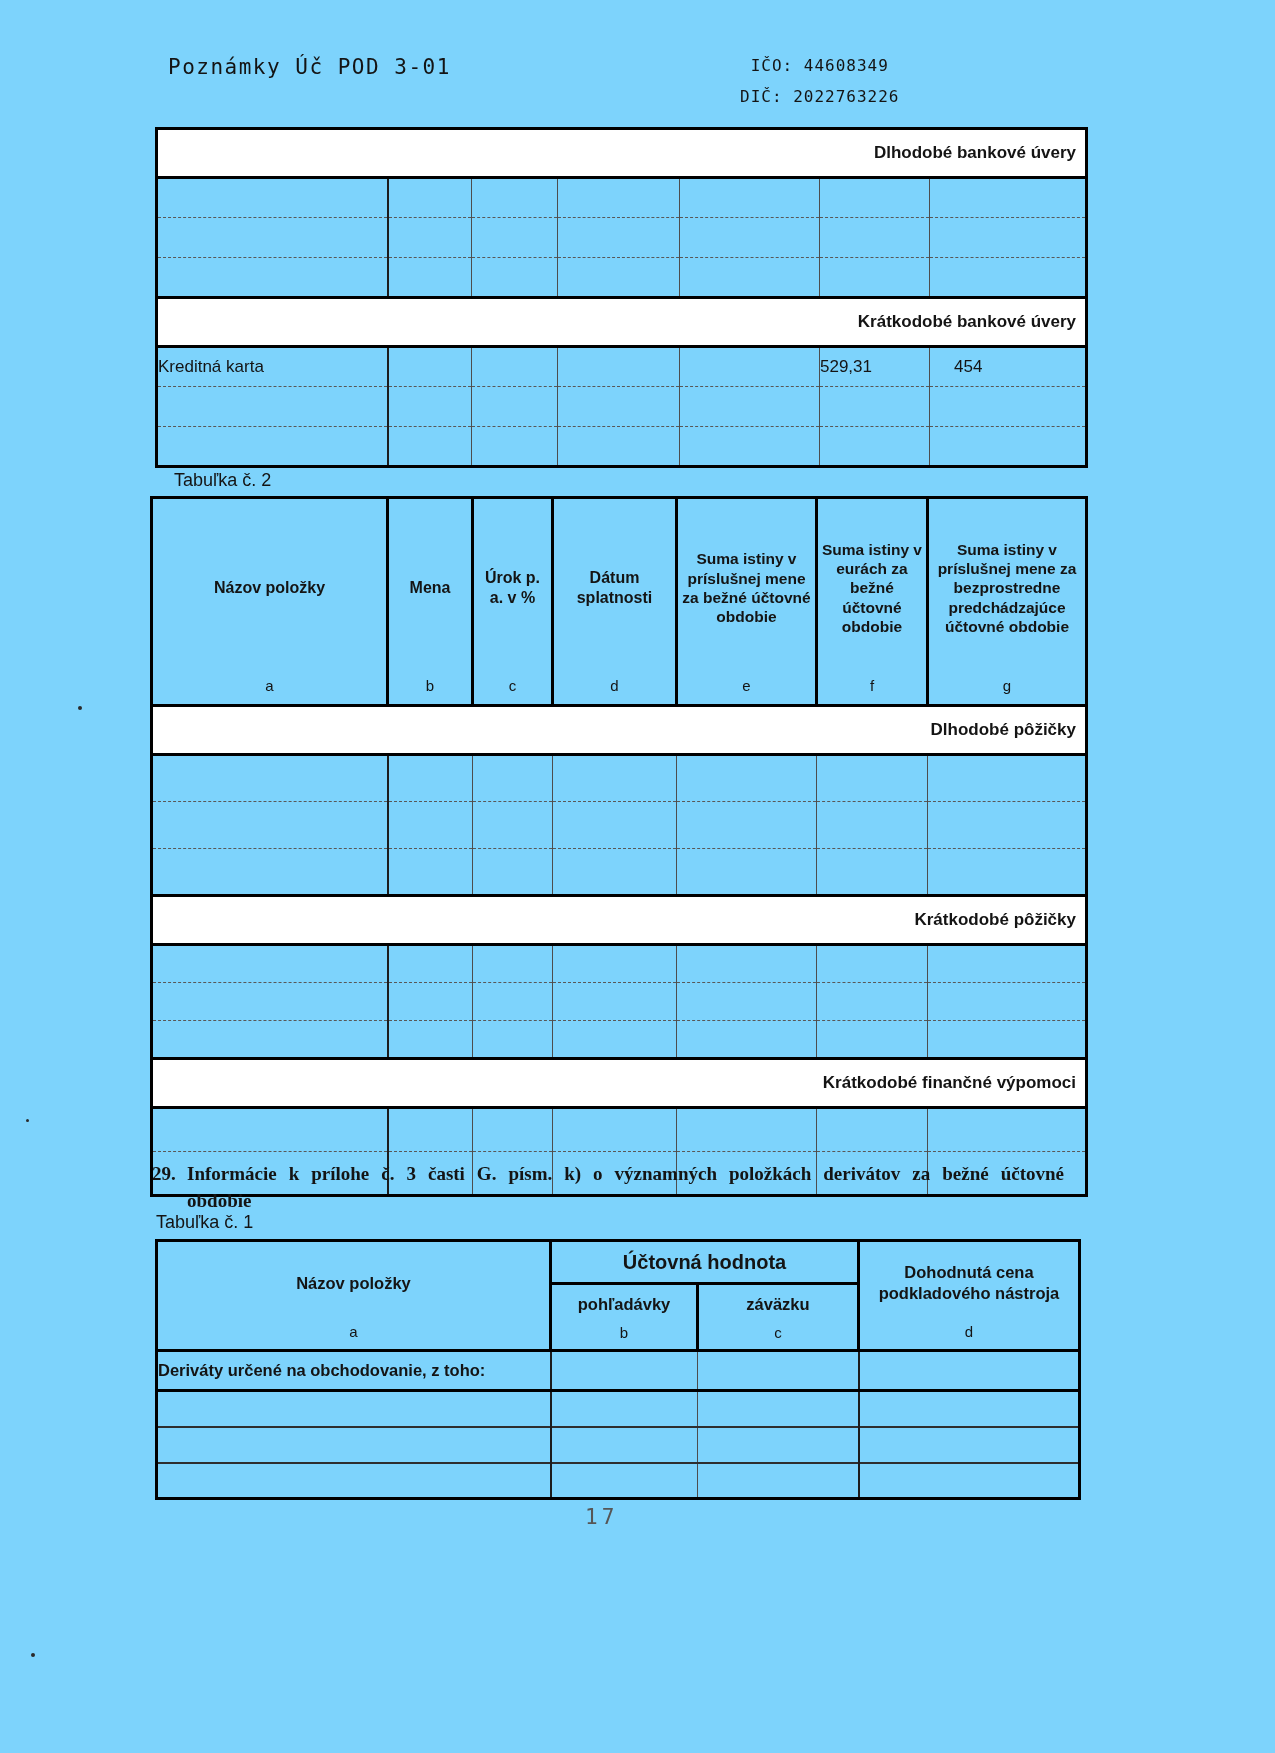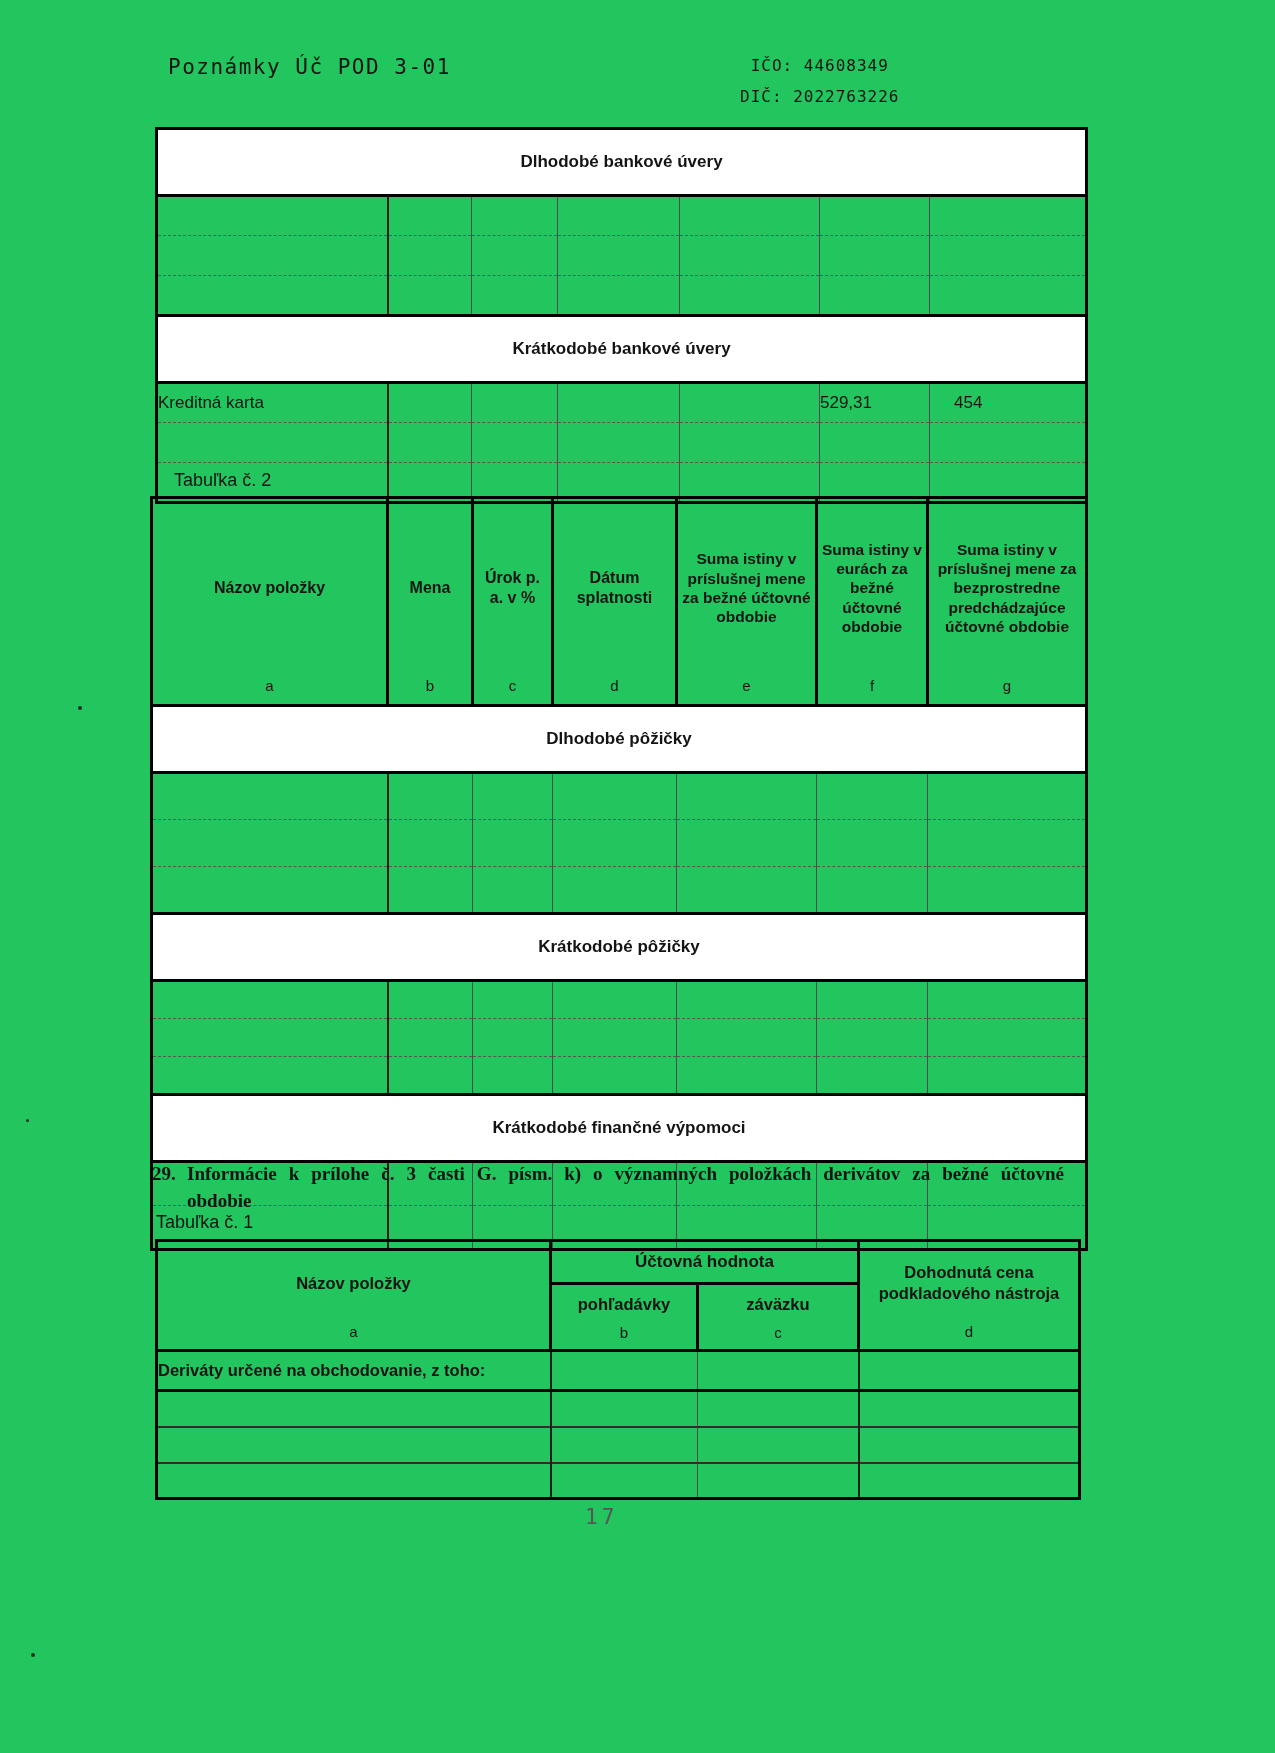--- a/index.html
+++ b/index.html
@@ -1,32 +1,32 @@
 <!DOCTYPE html>
 <html lang="sk"><head>
 <meta charset="utf-8">
 <style>
   html,body { margin:0; padding:0; }
   body { background:#e8e8e8; }
   .page {
-    position:relative; width:1275px; height:1753px; background:#22c55e;
+    position:relative; width:1275px; height:1753px; background:#7dd3fc;
     font-family:"Liberation Sans", sans-serif; color:#141414; overflow:hidden;
   }
   
   .form-title {
     position:absolute; left:168px; top:55px;
     font-family:"DejaVu Sans Mono", monospace; font-size:21px; letter-spacing:1.5px;
   }
   .ids { position:absolute; left:740px; top:50px; font-family:"DejaVu Sans Mono", monospace; font-size:16px; line-height:31px; letter-spacing:1px;text-align:center; }
   
   table.doc { border-collapse:collapse; table-layout:fixed; border:3px solid #000; }
   table.doc td { padding:0; color:#141414; overflow:hidden; }
   tr.band td {
     border-top:3px solid #000; border-bottom:3px solid #000;
-    font-weight:bold; font-size:17px; text-align:center; padding:22px 9px; background:#fff;
+    font-weight:bold; font-size:17px; text-align:right; padding:13px 9px; background:#fff;
   }
   tr.erow td { border-left:1px solid #4d4d4d; border-top:1px dashed #585858; }
   tr.erow td:first-child { border-left:none; border-right:2px solid #1c1c1c; }
   .r40 { height:40px;padding-left:48px; } .r47 { height:47px; } .r38 { height:38px; } .r44 { height:44px; } .r36 { height:36px; }
   td.cell-name { font-size:17px; padding:4px 9px; vertical-align:middle; }
   td.cell-val { font-size:17px; padding:2px 2px 2px 10px; vertical-align:middle; }
   td.cell-val.pad2 { padding-left:24px; }
   
   tr.hrow td { border:3px solid #000; vertical-align:top; }
   .hwrap { display:flex; flex-direction:column; height:205px; }
@@ -34,21 +34,21 @@
     flex:1 1 auto; display:flex; align-items:center; justify-content:center;
     text-align:center; font-weight:bold; font-size:16px; line-height:1.25; padding:3px 4px;
   }
   .hwrap.small .hl { font-size:15.5px; }
   .hwrap .hlt { flex:0 0 27px; text-align:center; font-size:15px; }
   
   table.t3 td.hd { border:3px solid #000; }
   .h3wrap { display:flex; flex-direction:column; height:104px; }
   .h3wrap .hl { flex:1 1 auto; display:flex; align-items:center; justify-content:center; font-weight:bold; font-size:16.5px; text-align:center; line-height:1.25; padding:2px 6px; }
   .h3wrap .hlt { flex:0 0 25px; text-align:center; font-size:15px; }
-  .h3group { height:40px; display:flex; align-items:center; justify-content:center; font-weight:bold; font-size:17px; }
+  .h3group { height:40px; display:flex; align-items:center; justify-content:center; font-weight:bold; font-size:20px; }
   .h3sub { display:flex; flex-direction:column; height:64px; }
   .h3sub .hl { flex:1 1 auto; display:flex; align-items:center; justify-content:center; font-weight:bold; font-size:16.5px; }
   .h3sub .hlt { flex:0 0 25px; text-align:center; font-size:15px; }
   table.t3 td.gb { border-bottom:2px solid #000; }
   table.t3 tr.t3row td { border-top:2px solid #2e2e2e; }
   table.t3 tr.t3row td.col-a { border-right:2px solid #1c1c1c; }
   table.t3 tr.t3row td.col-b { border-right:1px solid #4d4d4d; }
   table.t3 tr.t3row td.col-c { border-right:2px solid #1c1c1c; }
   table.t3 tr.t3first td { border-top:3px solid #000; border-bottom:3px solid #000;margin-left:14px; }
   td.deriv { font-weight:bold; font-size:16.5px; padding:5px 8px; vertical-align:middle; }

